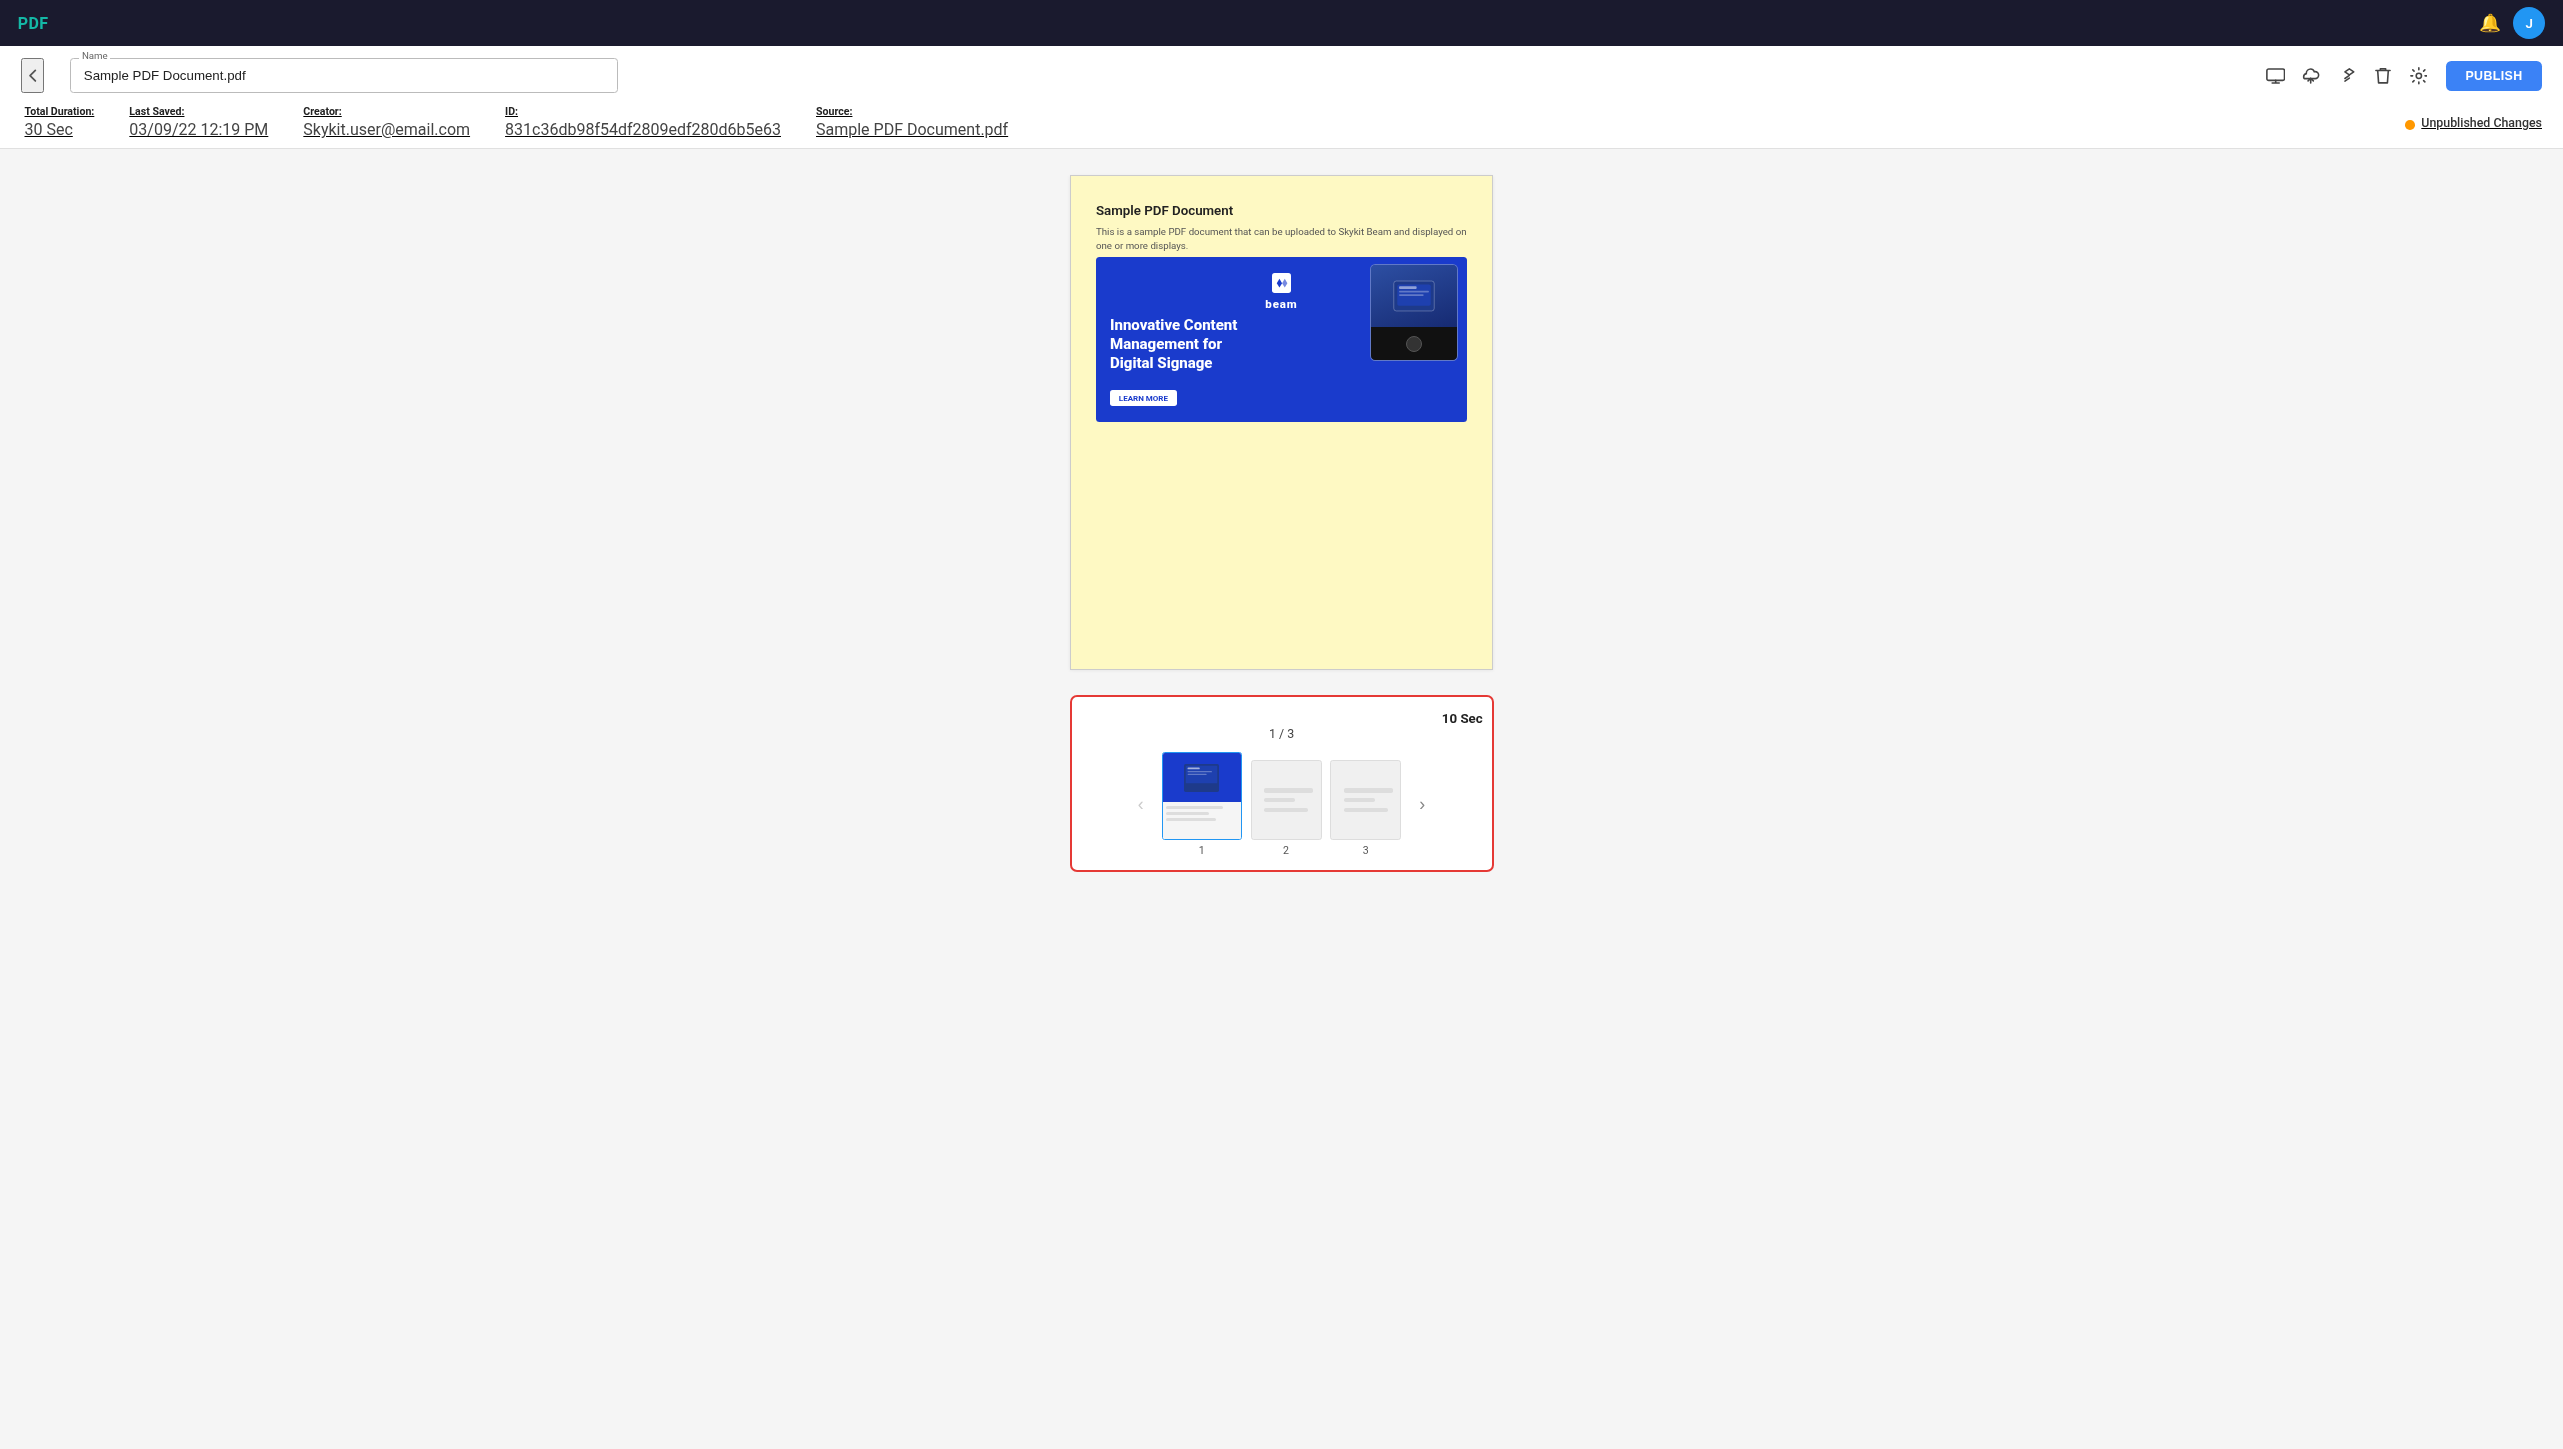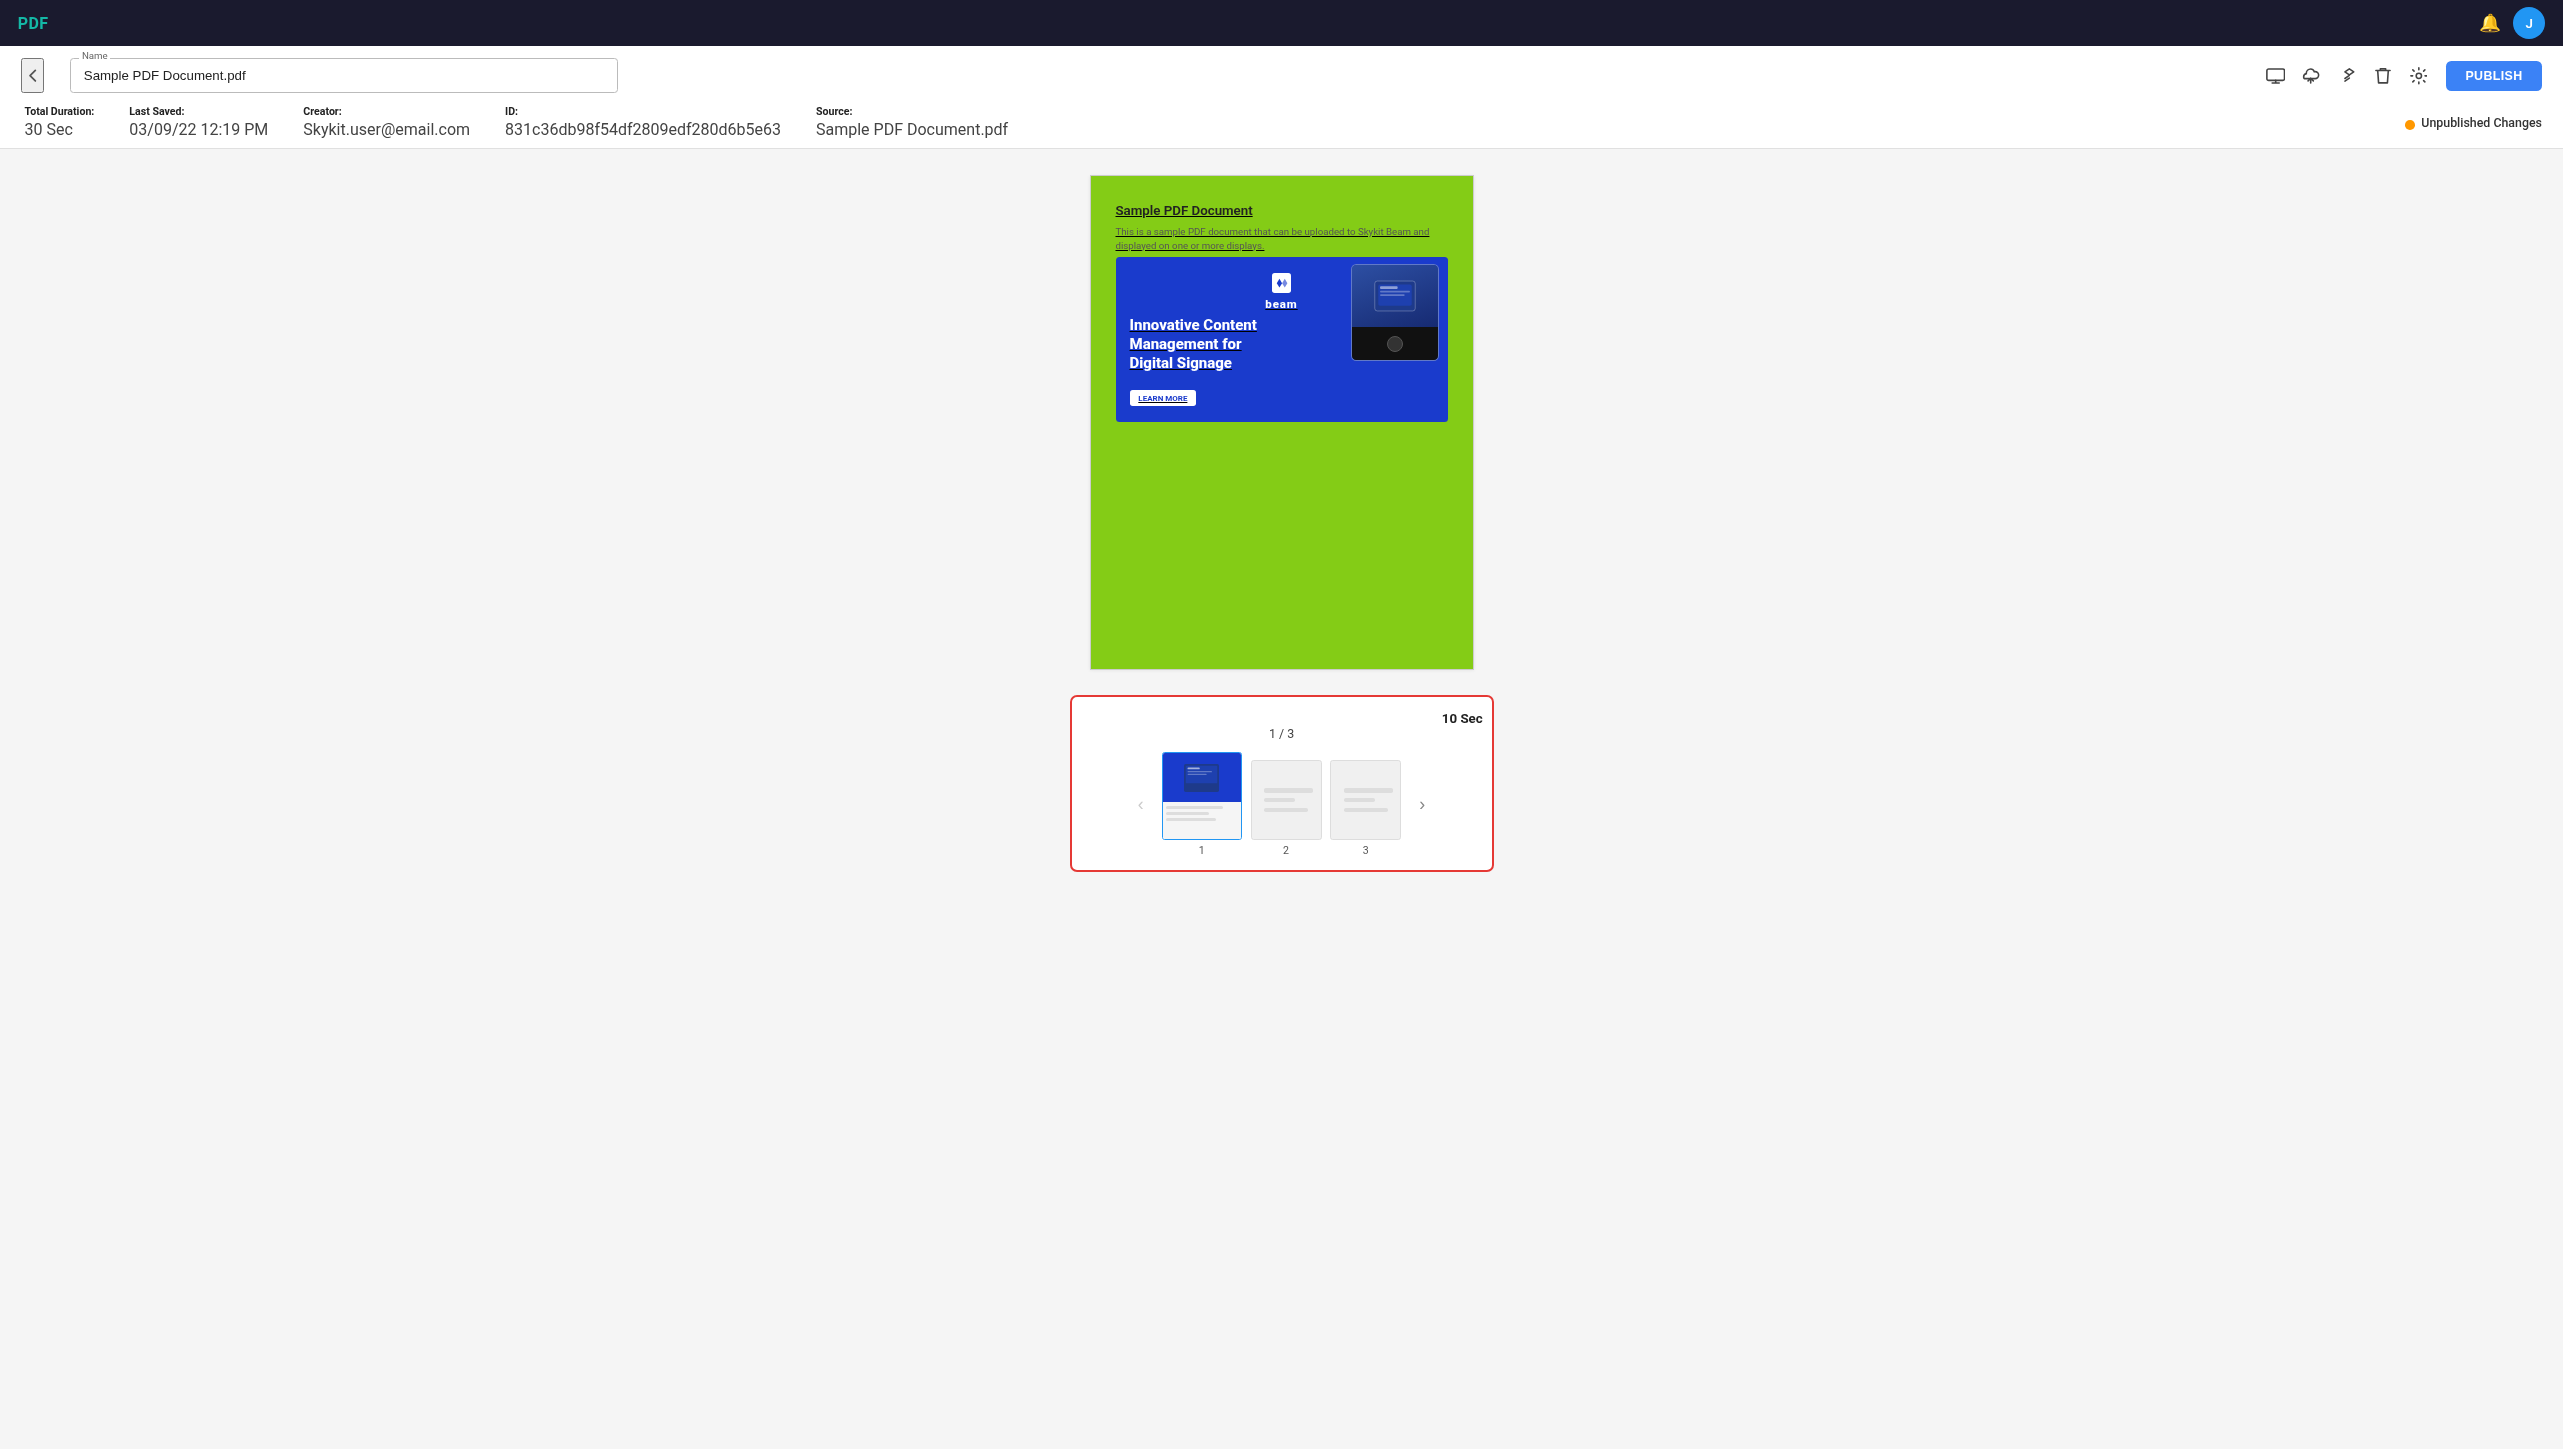--- a/index.html
+++ b/index.html
@@ -119,20 +119,21 @@
       cursor: pointer;
       letter-spacing: 0.4px;
       margin-left: 8.8px;
     }
 
     .subheader-row2 {
       display: flex;
       align-items: center;
       gap: 35px;
       padding-left: 3.5px;
+      text-decoration: underline;
     }
     .meta-item { }
     .meta-label {
       font-size: 10.6px;
       font-weight: 700;
       color: #222;
       margin-bottom: 1.8px;
     }
     .meta-value {
       font-size: 16px;
@@ -162,28 +163,27 @@
       display: flex;
       flex-direction: column;
       align-items: center;
       padding: 26.5px 0 35px 0;
       min-height: calc(100vh - 168px);
       background: #f5f5f5;
     }
 
     
     .pdf-page {
-      background: #84cc16;
+      background: #fef9c3;
       border: 0.9px solid #ccc;
-      width: 384px;
+      width: 423px;
       min-height: 495px;
       padding: 26.5px 25px 35px 25px;
       box-shadow: 0 0.9px 3.5px rgba(0,0,0,0.08);
       margin-bottom: 25px;
-      text-decoration: underline;
     }
     .pdf-doc-title {
       font-size: 13.3px;
       font-weight: 600;
       color: #222;
       margin-bottom: 7px;
     }
     .pdf-doc-desc {
       font-size: 9.7px;
       color: #555;

